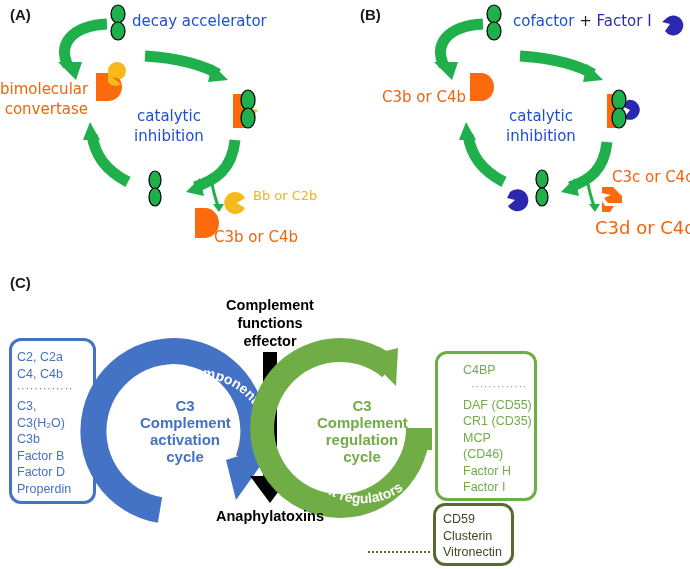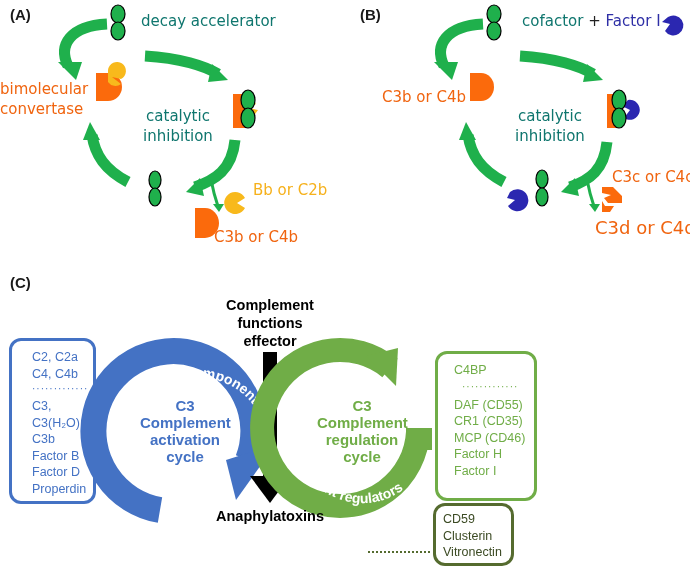--- a/index.html
+++ b/index.html
@@ -1,21 +1,21 @@
 <!DOCTYPE html>
 <html><head>
 <meta charset="utf-8">
 <style>
   html, body { margin:0; padding:0; background:#ffffff; }
   body { width:690px; height:569px; position:relative; overflow:hidden; font-family:"Liberation Sans", sans-serif; }
   svg { position:absolute; left:0; top:0; }
   .lbl { position:absolute; white-space:nowrap; }
   .panel-label { font-family:"Liberation Sans", sans-serif; font-weight:bold; font-size:15px; color:#1a1a1a; }
   .calibri { font-family:"DejaVu Sans", sans-serif; font-size:14px; }
-  .green-t { color:#0f766e;margin-left:9px; }
+  .green-t { color:#1d4ed8; }
   .orange-t { color:#f0640f; }
   .yellow-t { color:#f6b11c; }
   .blue-t { color:#2e2fa6; }
   .center-t { text-align:center; line-height:20px; }
   .box { position:absolute; border-radius:12px; box-sizing:border-box; font-family:"Liberation Sans", sans-serif; font-size:12.5px; line-height:16.5px; }
   .box-blue { border:3px solid #4472c4; color:#4472c4; }
   .box-lgreen { border:3px solid #70ad47; color:#70ad47; }
   .box-dgreen { border:3px solid #556b2f; color:#3b4a23; }
   .dots { letter-spacing:1px; font-size:10px; line-height:10px; }
   .bold-black { font-family:"Liberation Sans", sans-serif; font-weight:bold; font-size:14.5px; color:#000; text-align:center; line-height:18px; }
@@ -127,29 +127,29 @@
     <text font-family="Liberation Sans, sans-serif" font-weight="bold" font-size="14" fill="#ffffff">
       <textPath href="#regArc" startOffset="4" id="regArcText">Complement regulators</textPath>
     </text>
   </g>
 
   <line x1="368" y1="552" x2="432" y2="552" stroke="#556b2f" stroke-width="2" stroke-dasharray="2,2"></line>
 </svg>
 
 <div class="lbl panel-label" style="left:10px;top:6px;">(A)</div>
 <div class="lbl calibri green-t" style="left:132px;top:12px;font-size:15px;">decay accelerator</div>
-<div class="lbl calibri orange-t" style="left:0px;top:79px;font-size:15px;line-height:20px;width:88px;">
+<div class="lbl calibri orange-t" style="left:0px;top:79px;font-size:15px;line-height:20px;text-align:right;width:88px;">
   <div>bimolecular</div>
   <div>convertase</div>
 </div>
 <div class="lbl calibri green-t center-t" style="left:128px;top:106px;width:82px;font-size:15px;">
   <div>catalytic</div>
   <div>inhibition</div>
 </div>
-<div class="lbl calibri yellow-t" style="left:253px;top:181px;font-size:15px;">Bb or C2b</div>
+<div class="lbl calibri yellow-t" style="left:253px;top:188px;font-size:13px;">Bb or C2b</div>
 <div class="lbl calibri orange-t" style="left:214px;top:228px;font-size:15px;">C3b or C4b</div>
 
 <div class="lbl panel-label" style="left:360px;top:6px;">(B)</div>
 <div class="lbl calibri" style="left:513px;top:12px;font-size:15px;text-align:right;">
   <span class="green-t">cofactor</span>
   <span style="color:#222;">+</span>
   <span class="blue-t">Factor I</span>
 </div>
 <div class="lbl calibri orange-t" style="left:382px;top:88px;font-size:15px;">C3b or C4b</div>
 <div class="lbl calibri green-t center-t" style="left:500px;top:106px;width:82px;font-size:15px;">
@@ -178,33 +178,33 @@
   <div>cycle</div>
 </div>
 
 <div class="lbl cyc-text" style="left:317px;top:397px;width:90px;color:#70ad47;">
   <div>C3</div>
   <div>Complement</div>
   <div>regulation</div>
   <div>cycle</div>
 </div>
 
-<div class="box box-blue" style="left:9px;top:338px;width:87px;height:166px;padding:8px 0 0 20px;">
+<div class="box box-blue" style="left:9px;top:338px;width:87px;height:166px;padding:8px 0 0 5px;">
   <div>C2, C2a</div>
   <div>C4, C4b</div>
   <div class="dots" style="margin:2px 0 4px 0;">·············</div>
   <div>C3,</div>
   <div>C3(H₂O)</div>
   <div>C3b</div>
   <div>Factor B</div>
   <div>Factor D</div>
   <div>Properdin</div>
 </div>
 
-<div class="box box-lgreen" style="left:435px;top:351px;width:102px;height:150px;padding:8px 0 0 16px;">
+<div class="box box-lgreen" style="left:435px;top:351px;width:102px;height:150px;padding:8px 0 0 25px;">
   <div>C4BP</div>
   <div class="dots" style="margin:3px 0 5px 8px;">·············</div>
   <div>DAF (CD55)</div>
   <div>CR1 (CD35)</div>
   <div>MCP (CD46)</div>
   <div>Factor H</div>
   <div>Factor I</div>
 </div>
 
 <div class="box box-dgreen" style="left:433px;top:503px;width:81px;height:63px;padding:5px 4px 0 7px;">

